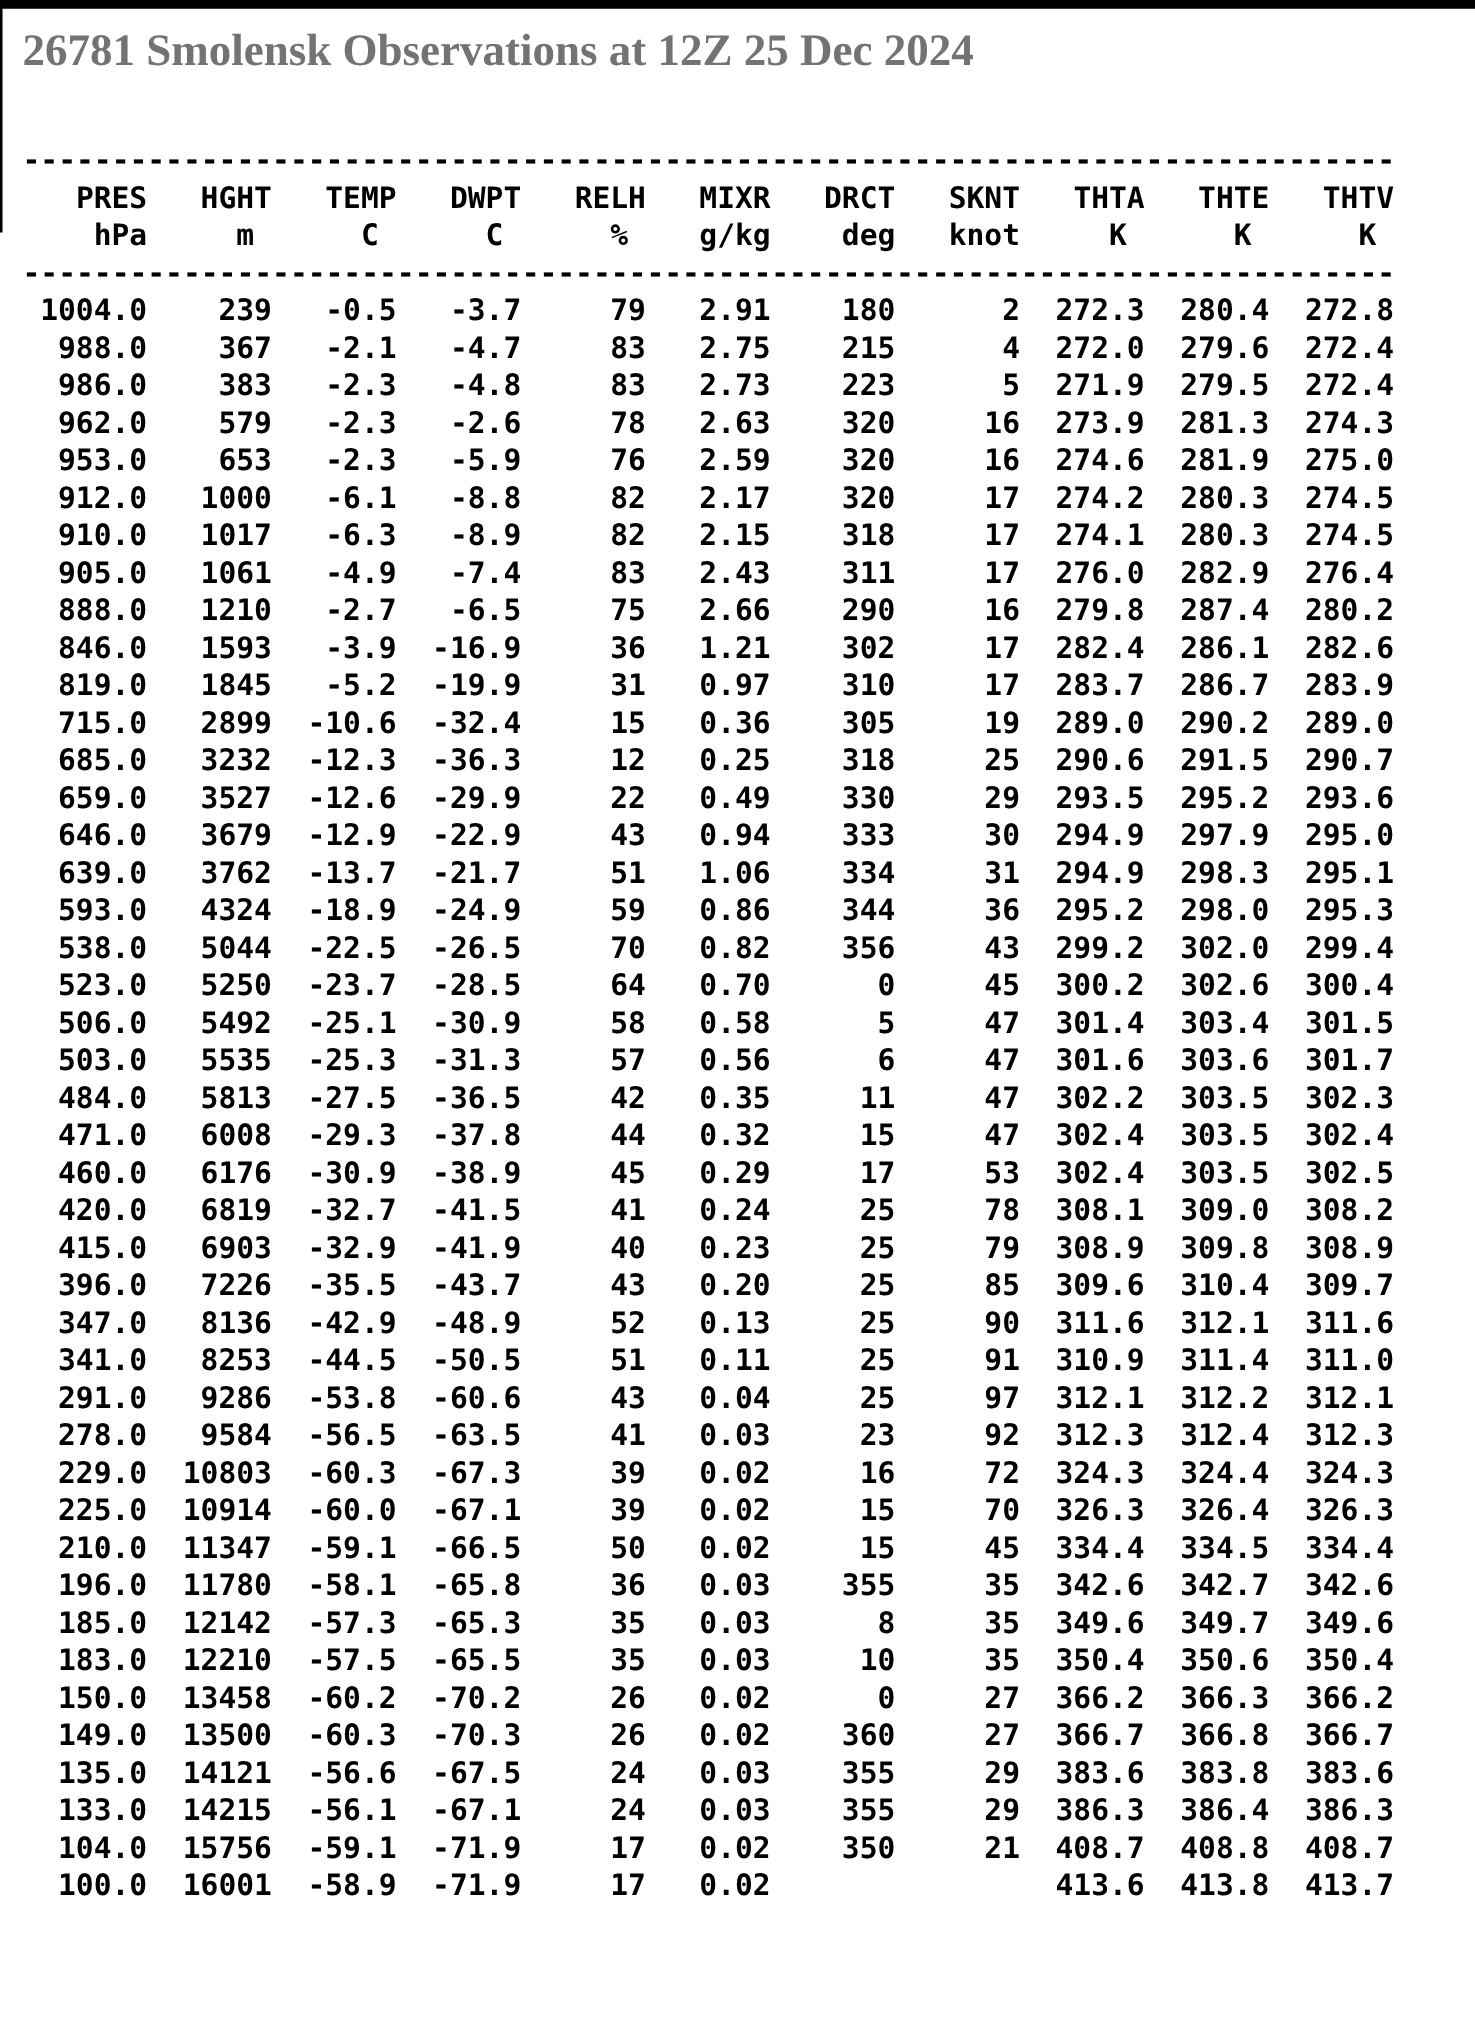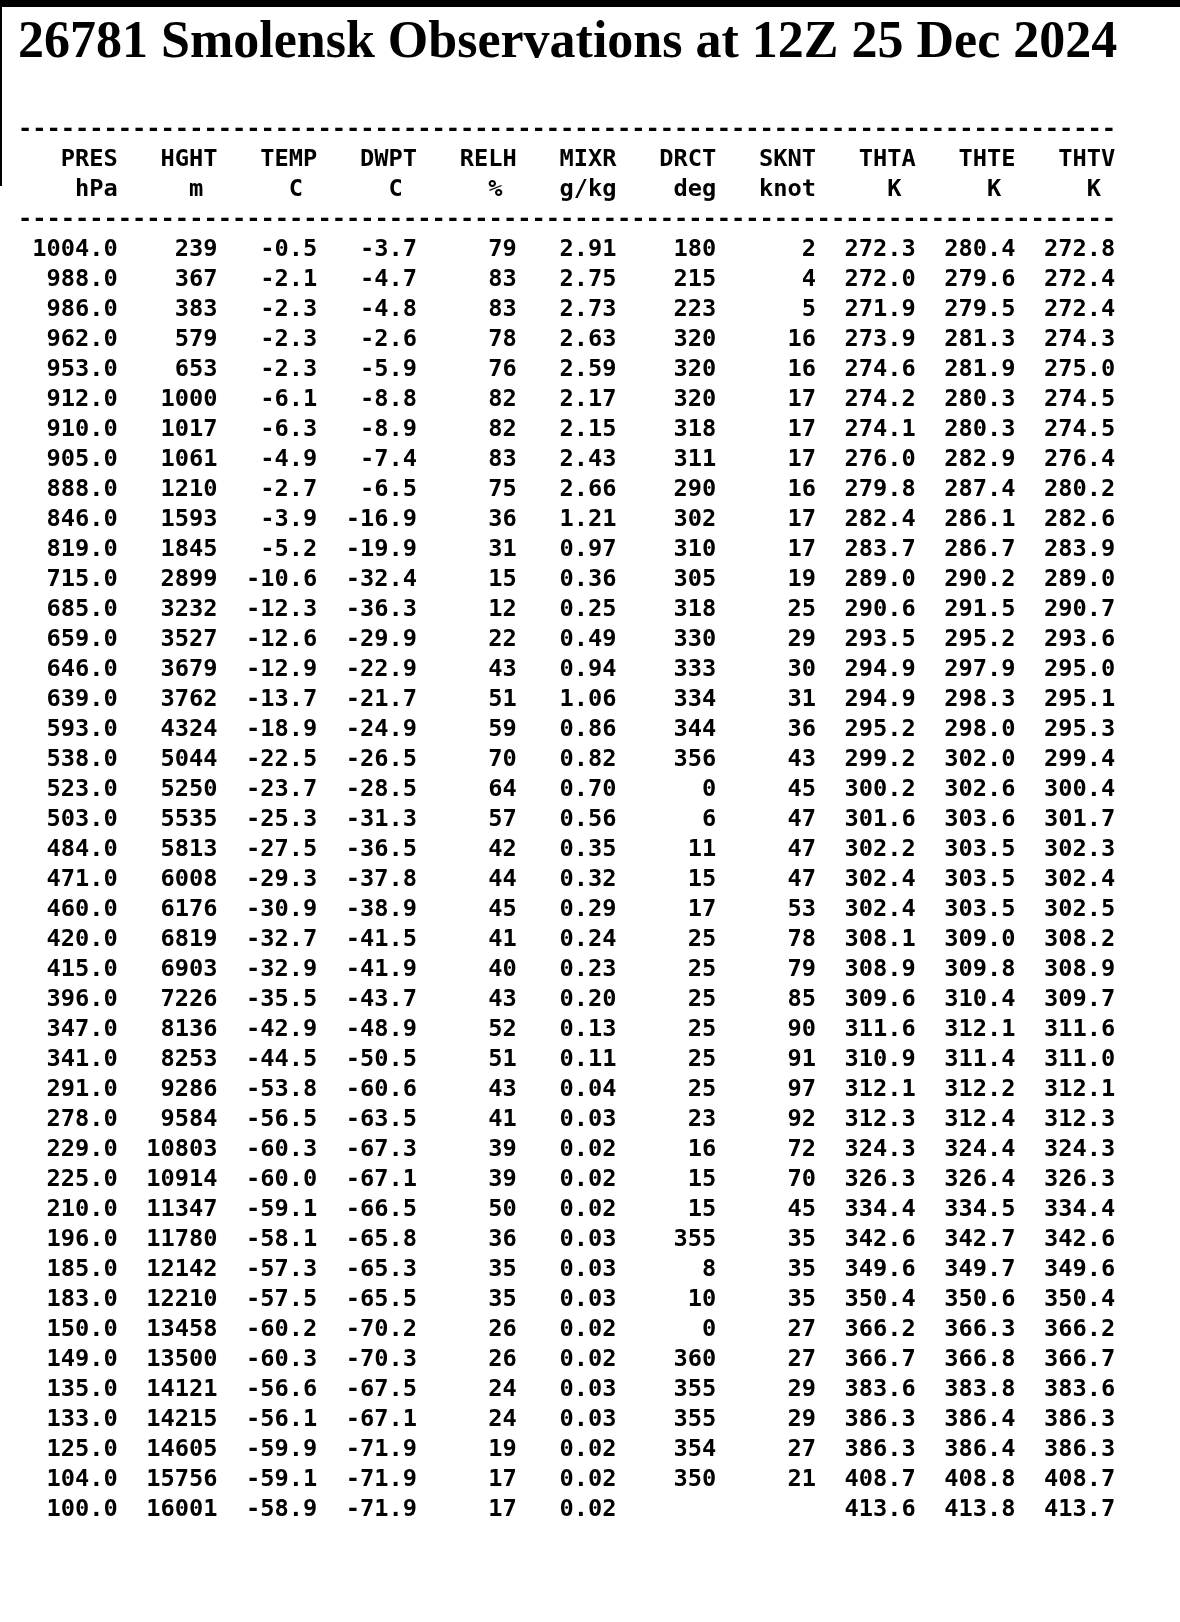--- a/index.html
+++ b/index.html
@@ -23,24 +23,24 @@
     width: 2px; height: 186px;
     background: #000;
   }
   .title {
     position: absolute;
     left: 18px;
     top: 14px;
     margin: 0;
     font-family: "Liberation Serif", serif;
     font-weight: 700;
-    font-size: 52px;
+    font-size: 36px;
     line-height: 52px;
     white-space: nowrap;
-    color: #000000;
+    color: #737373;
   }
   .mono-block {
     position: absolute;
     left: 18px;
     top: 113px;
     font-family: "DejaVu Sans Mono", monospace;
     font-weight: 700;
     font-size: 23.7px;
     line-height: 30px;
     color: #000;
@@ -96,20 +96,21 @@
         <div class="row"><span>846.0</span><span>1593</span><span>-3.9</span><span>-16.9</span><span>36</span><span>1.21</span><span>302</span><span>17</span><span>282.4</span><span>286.1</span><span>282.6</span></div>
         <div class="row"><span>819.0</span><span>1845</span><span>-5.2</span><span>-19.9</span><span>31</span><span>0.97</span><span>310</span><span>17</span><span>283.7</span><span>286.7</span><span>283.9</span></div>
         <div class="row"><span>715.0</span><span>2899</span><span>-10.6</span><span>-32.4</span><span>15</span><span>0.36</span><span>305</span><span>19</span><span>289.0</span><span>290.2</span><span>289.0</span></div>
         <div class="row"><span>685.0</span><span>3232</span><span>-12.3</span><span>-36.3</span><span>12</span><span>0.25</span><span>318</span><span>25</span><span>290.6</span><span>291.5</span><span>290.7</span></div>
         <div class="row"><span>659.0</span><span>3527</span><span>-12.6</span><span>-29.9</span><span>22</span><span>0.49</span><span>330</span><span>29</span><span>293.5</span><span>295.2</span><span>293.6</span></div>
         <div class="row"><span>646.0</span><span>3679</span><span>-12.9</span><span>-22.9</span><span>43</span><span>0.94</span><span>333</span><span>30</span><span>294.9</span><span>297.9</span><span>295.0</span></div>
         <div class="row"><span>639.0</span><span>3762</span><span>-13.7</span><span>-21.7</span><span>51</span><span>1.06</span><span>334</span><span>31</span><span>294.9</span><span>298.3</span><span>295.1</span></div>
         <div class="row"><span>593.0</span><span>4324</span><span>-18.9</span><span>-24.9</span><span>59</span><span>0.86</span><span>344</span><span>36</span><span>295.2</span><span>298.0</span><span>295.3</span></div>
         <div class="row"><span>538.0</span><span>5044</span><span>-22.5</span><span>-26.5</span><span>70</span><span>0.82</span><span>356</span><span>43</span><span>299.2</span><span>302.0</span><span>299.4</span></div>
         <div class="row"><span>523.0</span><span>5250</span><span>-23.7</span><span>-28.5</span><span>64</span><span>0.70</span><span>0</span><span>45</span><span>300.2</span><span>302.6</span><span>300.4</span></div>
+        <div class="row"><span>506.0</span><span>5492</span><span>-25.1</span><span>-30.9</span><span>58</span><span>0.58</span><span>5</span><span>47</span><span>301.4</span><span>303.4</span><span>301.5</span></div>
         <div class="row"><span>503.0</span><span>5535</span><span>-25.3</span><span>-31.3</span><span>57</span><span>0.56</span><span>6</span><span>47</span><span>301.6</span><span>303.6</span><span>301.7</span></div>
         <div class="row"><span>484.0</span><span>5813</span><span>-27.5</span><span>-36.5</span><span>42</span><span>0.35</span><span>11</span><span>47</span><span>302.2</span><span>303.5</span><span>302.3</span></div>
         <div class="row"><span>471.0</span><span>6008</span><span>-29.3</span><span>-37.8</span><span>44</span><span>0.32</span><span>15</span><span>47</span><span>302.4</span><span>303.5</span><span>302.4</span></div>
         <div class="row"><span>460.0</span><span>6176</span><span>-30.9</span><span>-38.9</span><span>45</span><span>0.29</span><span>17</span><span>53</span><span>302.4</span><span>303.5</span><span>302.5</span></div>
         <div class="row"><span>420.0</span><span>6819</span><span>-32.7</span><span>-41.5</span><span>41</span><span>0.24</span><span>25</span><span>78</span><span>308.1</span><span>309.0</span><span>308.2</span></div>
         <div class="row"><span>415.0</span><span>6903</span><span>-32.9</span><span>-41.9</span><span>40</span><span>0.23</span><span>25</span><span>79</span><span>308.9</span><span>309.8</span><span>308.9</span></div>
         <div class="row"><span>396.0</span><span>7226</span><span>-35.5</span><span>-43.7</span><span>43</span><span>0.20</span><span>25</span><span>85</span><span>309.6</span><span>310.4</span><span>309.7</span></div>
         <div class="row"><span>347.0</span><span>8136</span><span>-42.9</span><span>-48.9</span><span>52</span><span>0.13</span><span>25</span><span>90</span><span>311.6</span><span>312.1</span><span>311.6</span></div>
         <div class="row"><span>341.0</span><span>8253</span><span>-44.5</span><span>-50.5</span><span>51</span><span>0.11</span><span>25</span><span>91</span><span>310.9</span><span>311.4</span><span>311.0</span></div>
         <div class="row"><span>291.0</span><span>9286</span><span>-53.8</span><span>-60.6</span><span>43</span><span>0.04</span><span>25</span><span>97</span><span>312.1</span><span>312.2</span><span>312.1</span></div>
@@ -117,18 +118,17 @@
         <div class="row"><span>229.0</span><span>10803</span><span>-60.3</span><span>-67.3</span><span>39</span><span>0.02</span><span>16</span><span>72</span><span>324.3</span><span>324.4</span><span>324.3</span></div>
         <div class="row"><span>225.0</span><span>10914</span><span>-60.0</span><span>-67.1</span><span>39</span><span>0.02</span><span>15</span><span>70</span><span>326.3</span><span>326.4</span><span>326.3</span></div>
         <div class="row"><span>210.0</span><span>11347</span><span>-59.1</span><span>-66.5</span><span>50</span><span>0.02</span><span>15</span><span>45</span><span>334.4</span><span>334.5</span><span>334.4</span></div>
         <div class="row"><span>196.0</span><span>11780</span><span>-58.1</span><span>-65.8</span><span>36</span><span>0.03</span><span>355</span><span>35</span><span>342.6</span><span>342.7</span><span>342.6</span></div>
         <div class="row"><span>185.0</span><span>12142</span><span>-57.3</span><span>-65.3</span><span>35</span><span>0.03</span><span>8</span><span>35</span><span>349.6</span><span>349.7</span><span>349.6</span></div>
         <div class="row"><span>183.0</span><span>12210</span><span>-57.5</span><span>-65.5</span><span>35</span><span>0.03</span><span>10</span><span>35</span><span>350.4</span><span>350.6</span><span>350.4</span></div>
         <div class="row"><span>150.0</span><span>13458</span><span>-60.2</span><span>-70.2</span><span>26</span><span>0.02</span><span>0</span><span>27</span><span>366.2</span><span>366.3</span><span>366.2</span></div>
         <div class="row"><span>149.0</span><span>13500</span><span>-60.3</span><span>-70.3</span><span>26</span><span>0.02</span><span>360</span><span>27</span><span>366.7</span><span>366.8</span><span>366.7</span></div>
         <div class="row"><span>135.0</span><span>14121</span><span>-56.6</span><span>-67.5</span><span>24</span><span>0.03</span><span>355</span><span>29</span><span>383.6</span><span>383.8</span><span>383.6</span></div>
         <div class="row"><span>133.0</span><span>14215</span><span>-56.1</span><span>-67.1</span><span>24</span><span>0.03</span><span>355</span><span>29</span><span>386.3</span><span>386.4</span><span>386.3</span></div>
-        <div class="row"><span>125.0</span><span>14605</span><span>-59.9</span><span>-71.9</span><span>19</span><span>0.02</span><span>354</span><span>27</span><span>386.3</span><span>386.4</span><span>386.3</span></div>
         <div class="row"><span>104.0</span><span>15756</span><span>-59.1</span><span>-71.9</span><span>17</span><span>0.02</span><span>350</span><span>21</span><span>408.7</span><span>408.8</span><span>408.7</span></div>
         <div class="row"><span>100.0</span><span>16001</span><span>-58.9</span><span>-71.9</span><span>17</span><span>0.02</span><span></span><span></span><span>413.6</span><span>413.8</span><span>413.7</span></div>
       </div>
   </div>
 </div>
 
 </body></html>

